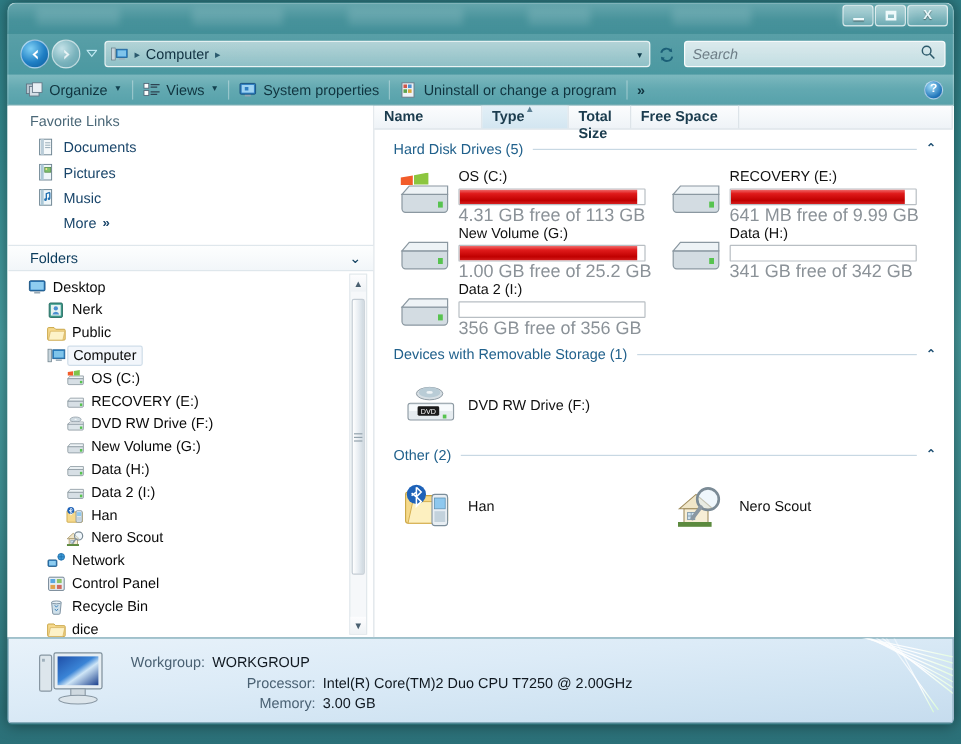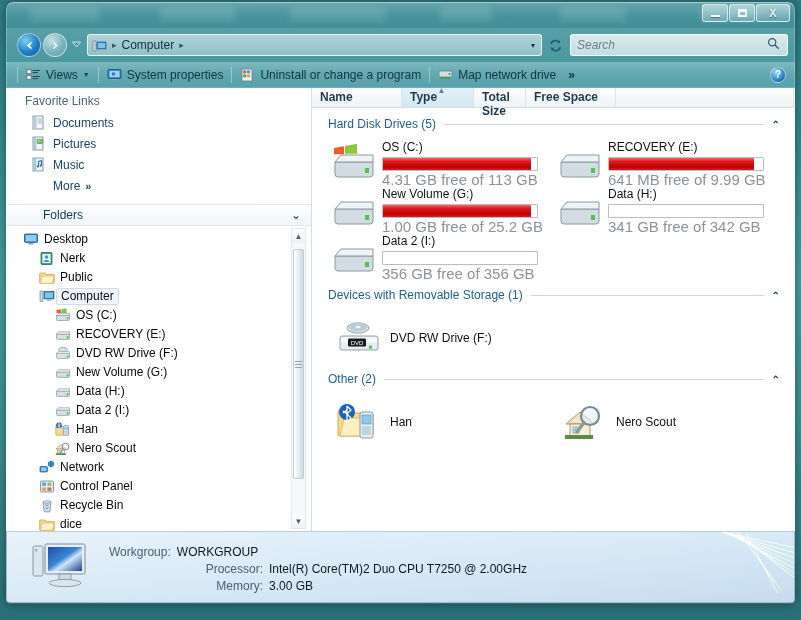--- a/index.html
+++ b/index.html
@@ -120,21 +120,21 @@
   .sidebar { width:304px; background:#fff; position:relative; display:flex; flex-direction:column; }
   .favhdr { font-size:12px; color:#4b6878; padding:6px 0 4px 18px; }
   .favlist { padding-bottom:4px; }
   .favitem { display:flex; align-items:center; height:21px; padding-left:24px; font-size:12px; color:#19456a; }
   .favitem .fi { width:15px; height:15px; margin-right:7px; flex:none; position:relative; }
   .moreitem { padding-left:46px; color:#19456a; font-size:12px; height:21px; display:flex; align-items:center; }
   .morechev { margin-left:5px; font-weight:bold; font-size:11px; }
 
   .foldhdr {
     margin-top:4px; height:22px; display:flex; align-items:center; justify-content:space-between;
-    padding:0 10px 0 36px; font-size:12px; color:#0b3b5c;
+    padding:0 10px 0 18px; font-size:12px; color:#0b3b5c;
     border-top:1px solid #dfe7ec; border-bottom:1px solid #dfe7ec;
     background:linear-gradient(180deg,#fdfefe,#f2f6f9);
   }
   .tree { flex:1; position:relative; overflow:hidden; padding-top:4px; }
   .tnode { display:flex; align-items:center; height:19px; font-size:12px; color:#0a0a0a; }
   .tnode .tic { width:16px; height:15px; margin-right:5px; flex:none; position:relative; }
   .tnode.sel > .tlabel { background:#f2f6fb; border:1px solid #cfdde9; border-radius:2px; padding:0 4px; margin-left:-4px; }
   .tlabel { line-height:15px; }
 
   
@@ -271,20 +271,31 @@
       <span class="searchicon">
         <svg width="13" height="13" viewBox="0 0 13 13">
             <circle cx="5.2" cy="5.2" r="3.6" fill="none" stroke="#2d5a6b" stroke-width="1.2"></circle>
             <line x1="8" y1="8" x2="11.6" y2="11.8" stroke="#2d5a6b" stroke-width="1.3"></line>
           </svg>
       </span>
     </div>
   </div>
 
   <div class="toolbar">
+    <div class="tbitem">
+      <span class="ti">
+        <svg width="15" height="14" viewBox="0 0 15 14">
+          <rect x="1" y="2" width="8" height="8" fill="#b8c6d0" stroke="#5f7282" stroke-width="0.7"></rect>
+          <rect x="3.5" y="4" width="8" height="8" fill="#d4dee6" stroke="#5f7282" stroke-width="0.7"></rect>
+          <rect x="6" y="1" width="8" height="8" fill="#e9eff4" stroke="#5f7282" stroke-width="0.7"></rect>
+        </svg>
+      </span>
+      <span>Organize</span>
+      <span class="tbcaret">▼</span>
+    </div>
     <div class="tbsep"></div>
     <div class="tbitem">
       <span class="ti">
         <svg width="15" height="14" viewBox="0 0 15 14">
           <rect x="1" y="1.5" width="4" height="4" fill="#fdfefe" stroke="#4d6273" stroke-width="0.7"></rect>
           <rect x="1" y="7.5" width="4" height="4" fill="#fdfefe" stroke="#4d6273" stroke-width="0.7"></rect>
           <line x1="6.5" y1="2.5" x2="14" y2="2.5" stroke="#2d4251" stroke-width="1"></line>
           <line x1="6.5" y1="4.6" x2="12" y2="4.6" stroke="#2d4251" stroke-width="1"></line>
           <line x1="6.5" y1="8.5" x2="14" y2="8.5" stroke="#2d4251" stroke-width="1"></line>
           <line x1="6.5" y1="10.6" x2="12" y2="10.6" stroke="#2d4251" stroke-width="1"></line>
@@ -312,32 +323,20 @@
           <rect x="2" y="1" width="10" height="12" fill="#eef3f7" stroke="#6a7c89" stroke-width="0.8"></rect>
           <rect x="3.2" y="2.4" width="3" height="3" fill="#d0564a"></rect>
           <rect x="7" y="2.4" width="3" height="3" fill="#4a8fd0"></rect>
           <rect x="3.2" y="6.4" width="3" height="3" fill="#5aa34c"></rect>
           <rect x="7" y="6.4" width="3" height="3" fill="#d6a83c"></rect>
         </svg>
       </span>
       <span>Uninstall or change a program</span>
     </div>
     <div class="tbsep"></div>
-    <div class="tbitem">
-      <span class="ti">
-        <svg width="15" height="14" viewBox="0 0 15 14">
-          <rect x="1" y="3" width="13" height="6" rx="1.2" fill="#d5dde3" stroke="#6d7f8a" stroke-width="0.8"></rect>
-          <rect x="2.5" y="9.2" width="2.6" height="2" fill="#3f9e4a"></rect>
-          <rect x="6" y="9.2" width="2.6" height="2" fill="#3f9e4a"></rect>
-          <rect x="9.5" y="9.2" width="2.6" height="2" fill="#3f9e4a"></rect>
-          <circle cx="11.5" cy="6" r="1" fill="#5c6e79"></circle>
-        </svg>
-      </span>
-      <span>Map network drive</span>
-    </div>
     <div class="tbchev">»</div>
     <div class="helpbtn">?</div>
   </div>
 
   <div class="body">
 
     <div class="sidebar">
       <div class="favhdr">Favorite Links</div>
       <div class="favlist">
         <div class="favitem">

